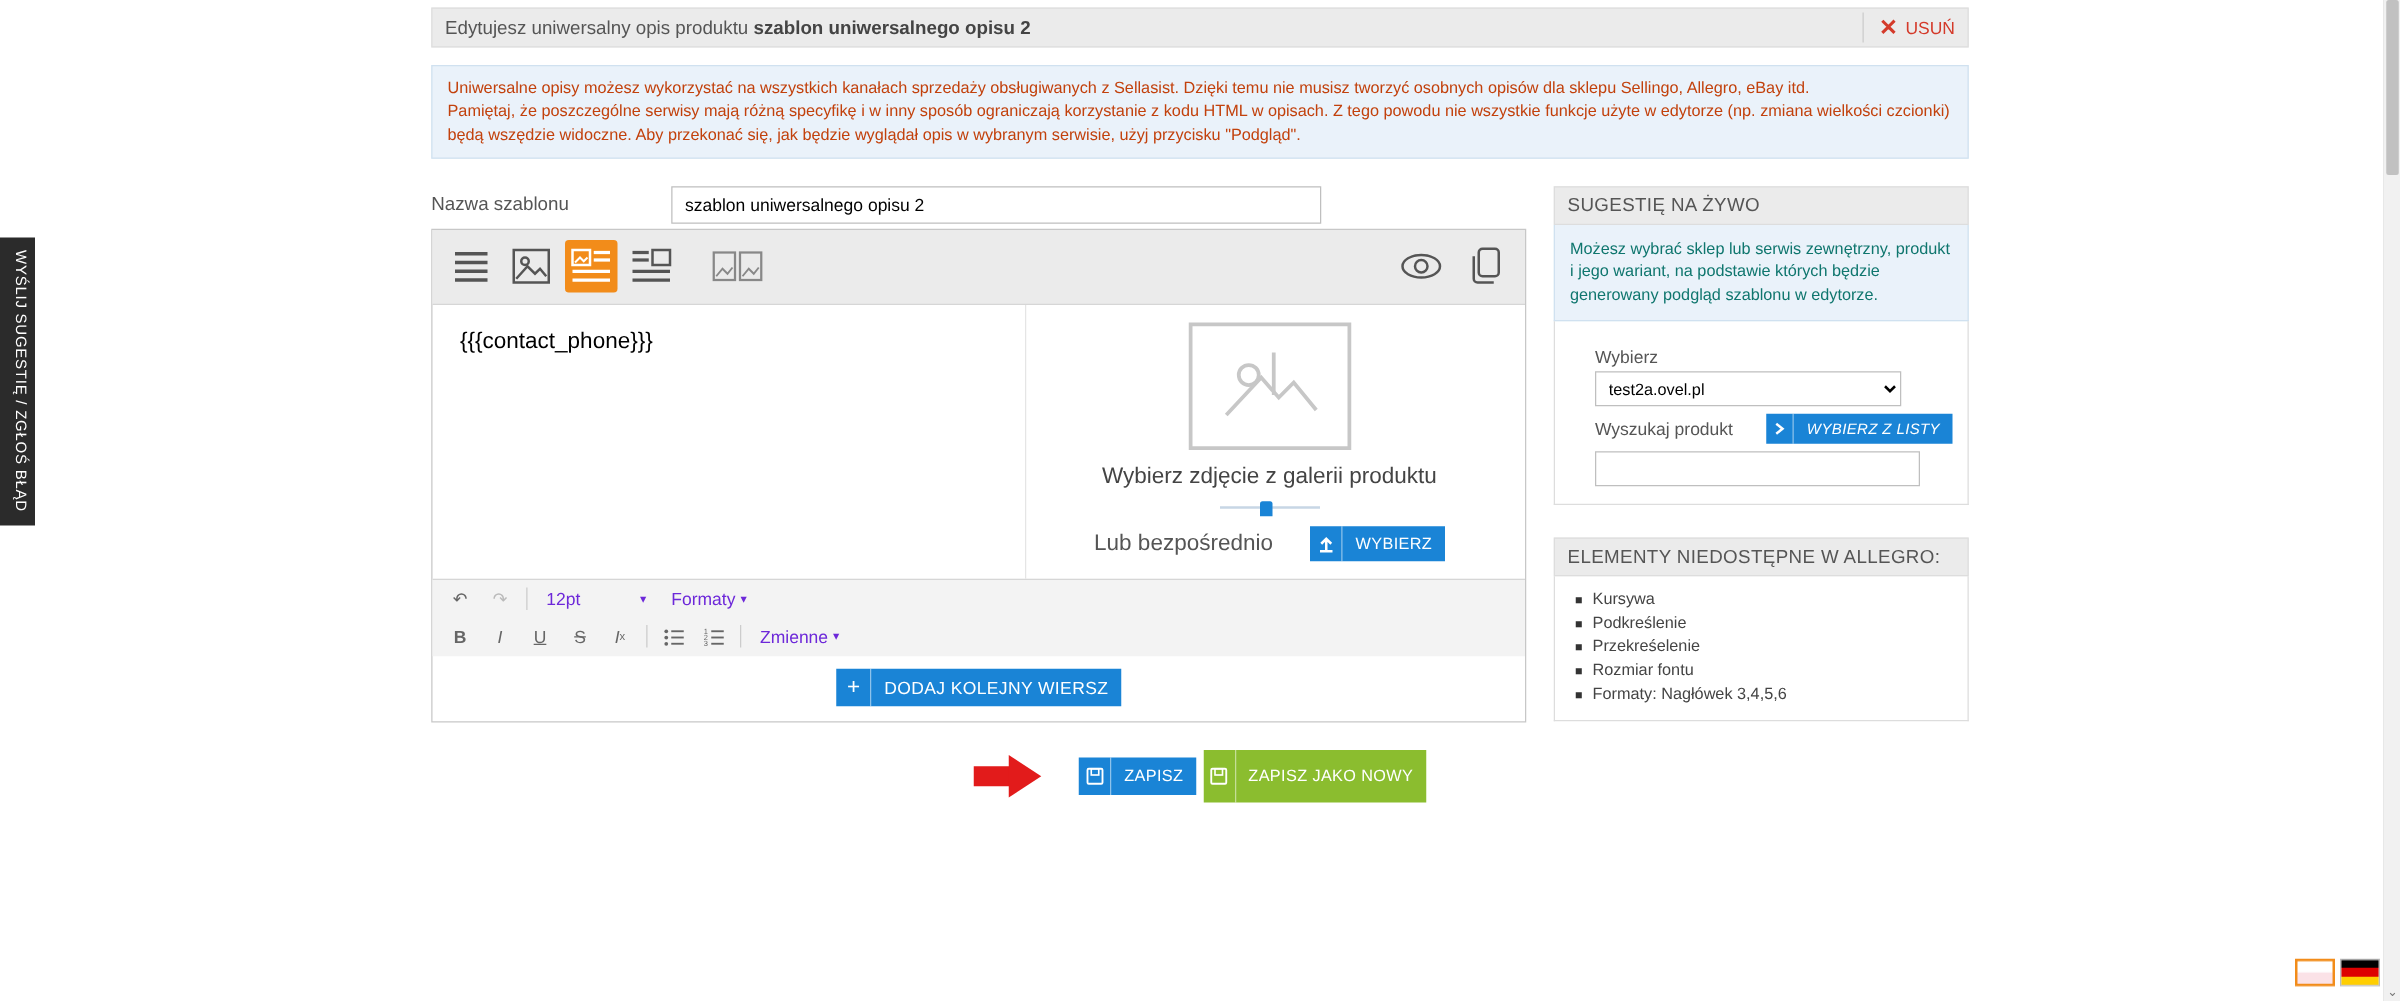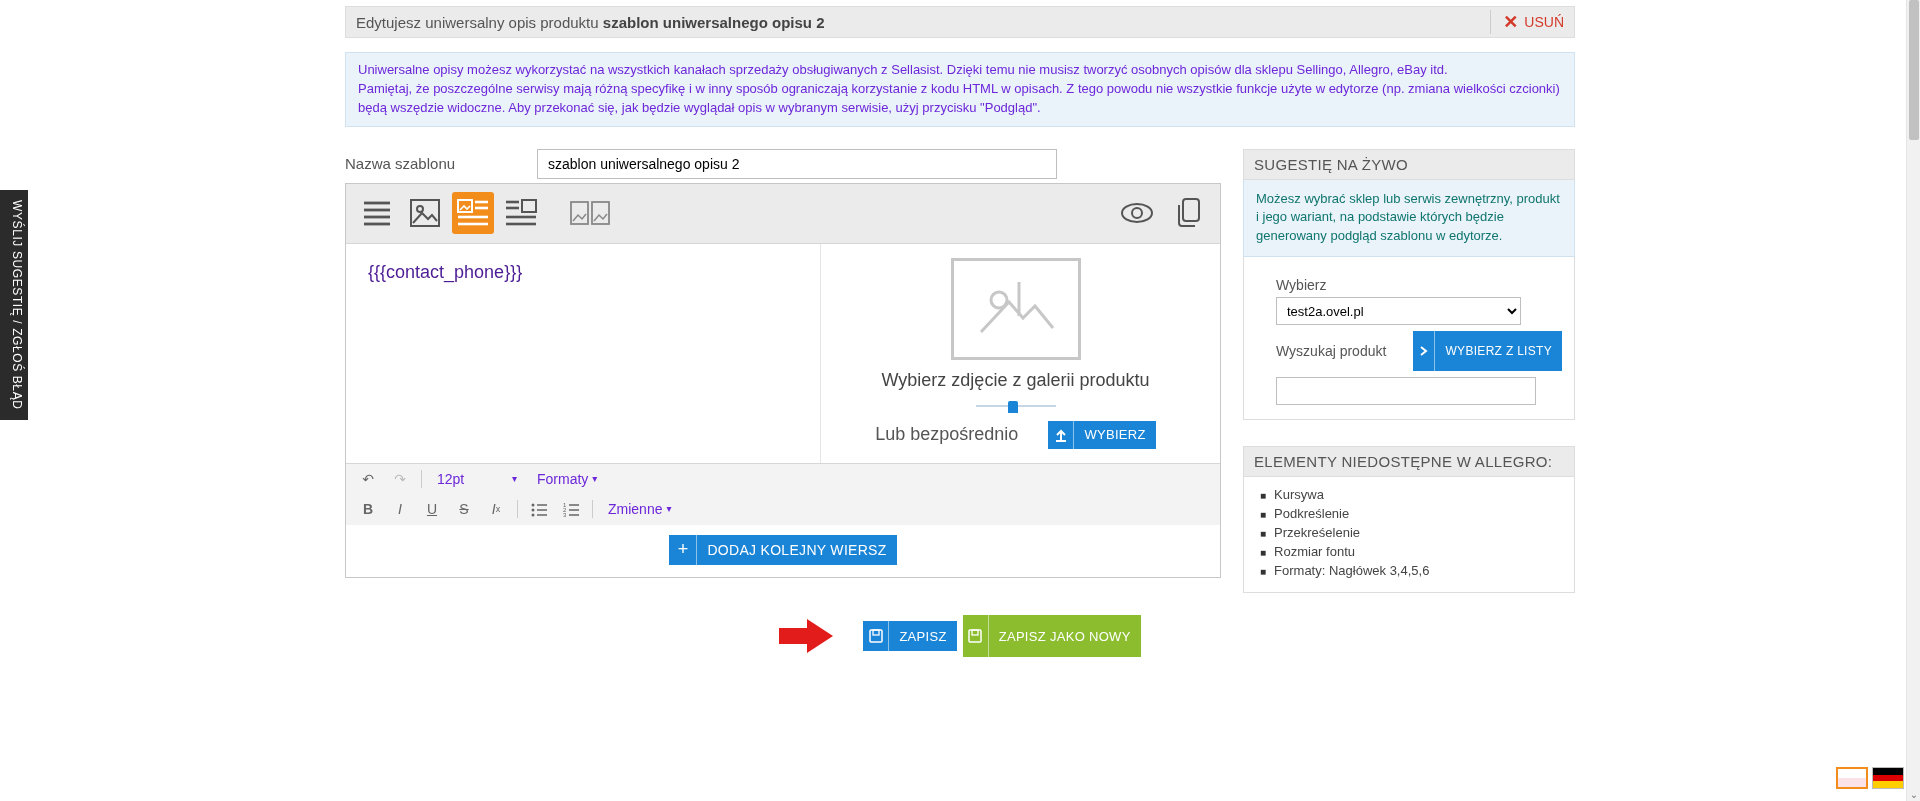--- a/index.html
+++ b/index.html
@@ -31,21 +31,21 @@
     border-left: 1px solid #ccc; padding-left: 12px; height: 24px;
     text-transform: uppercase;
   }
   .delete-btn .x { font-weight: 700; font-size: 18px; }
   .info-box {
     background: #eaf2fa;
     border: 1px solid #d0e1f0;
     margin-top: 14px;
     padding: 8px 12px;
     font-size: 13px;
-    color: #6d28d9;
+    color: #c2410c;
     line-height: 1.45;
   }
   .main-row { display: flex; gap: 22px; margin-top: 22px; }
   .left-col { flex: 1; }
   .right-col { width: 332px; }
   .field-row { display: flex; align-items: center; gap: 12px; margin-bottom: 4px; }
   .field-row .label { width: 180px; color: #555; font-size: 15px; }
   .field-row input[type=text] {
     width: 520px; height: 30px; border: 1px solid #bfbfbf;
     padding: 4px 10px; font-size: 14px;
@@ -59,21 +59,21 @@
   .strip-btn {
     width: 42px; height: 42px; display: flex; align-items: center; justify-content: center;
     border-radius: 3px;
   }
   .strip-btn.active { background: #f28c1a; }
   .strip-btn svg { display: block; }
   .strip-spacer { flex: 1; }
   .strip-right { display: flex; gap: 10px; align-items: center; }
   .content-row { display: flex; min-height: 198px; }
   .text-pane {
-    flex: 1; padding: 18px 22px; font-size: 18px; color: #4c1d95;
+    flex: 1; padding: 18px 22px; font-size: 18px; color: #000000;
   }
   .img-pane {
     width: 400px; border-left: 1px solid #e5e5e5;
     display: flex; flex-direction: column; align-items: center;
     padding: 14px 20px 14px 10px; gap: 10px; justify-content: flex-end;
   }
   .img-placeholder {
     width: 130px; height: 102px; border: 3px solid #c7c7c7;
     display: flex; align-items: center; justify-content: center;
     position: relative;
@@ -112,21 +112,21 @@
   .panel-info {
     background: #eaf2fa; padding: 10px 12px; font-size: 13px; color: #0f766e;
     border: 1px solid #d0e1f0; border-top: 0; line-height: 1.45;
   }
   .sel-label { margin: 10px 0 4px 20px; color: #555; font-size: 14px; }
   .sel { margin: 0 0 6px 20px; }
   .sel select { width: 245px; height: 28px; border: 1px solid #bfbfbf; background: #fff; font-size: 13px; padding-left: 6px; }
   .search-row { position: relative; margin-left: 20px; }
   .search-row .lbl-row { display: flex; justify-content: space-between; align-items: center; margin-bottom: 6px; }
   .search-row input { width: 260px; height: 28px; border: 1px solid #bfbfbf; padding: 0 8px; }
-  .list-btn { height: 40px; font-size: 12px; }
+  .list-btn { height: 24px; font-size: 12px; font-style: italic; }
   .panel2 { margin-top: 26px; }
   .panel2 ul { list-style: none; padding: 8px 12px 12px 16px; border:1px solid #ddd; border-top:0; }
   .panel2 li { font-size: 13px; color: #444; padding: 2px 0; }
   .panel2 li::before { content: "■"; font-size: 10px; margin-right: 8px; color: #333; }
   .save-row { display: flex; justify-content: center; gap: 6px; margin-top: 22px; align-items: center; }
   .arrow-annotation {
     width: 58px; height: 30px; position: relative;
   }
   .arrow-annotation::before {
     content: ""; position: absolute; left: 0; top: 7px; width: 30px; height: 16px; background: #e21b1b;

